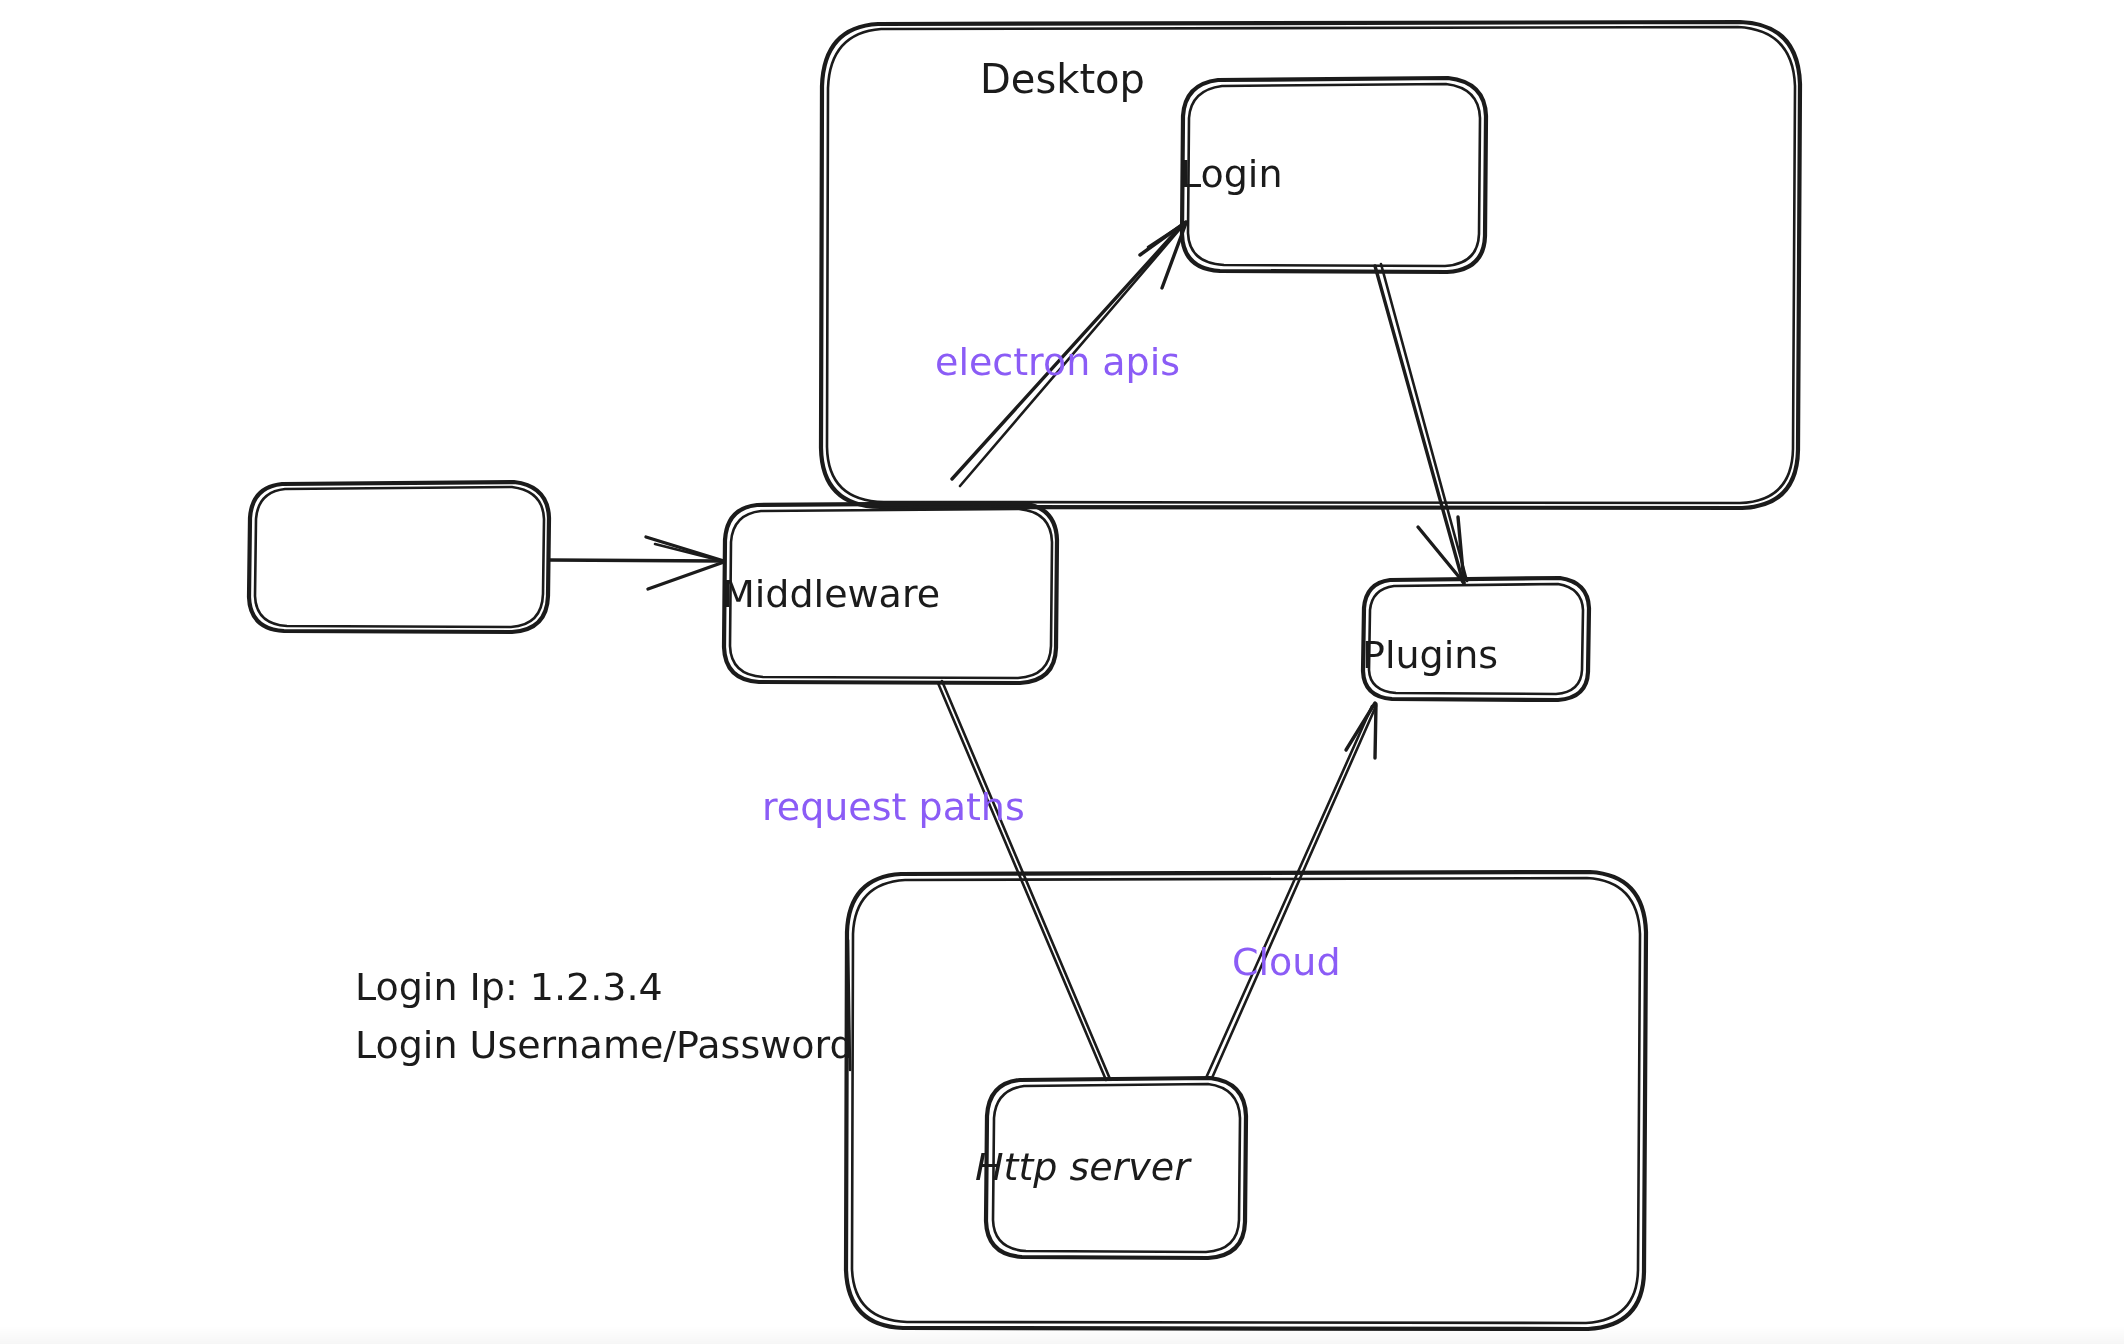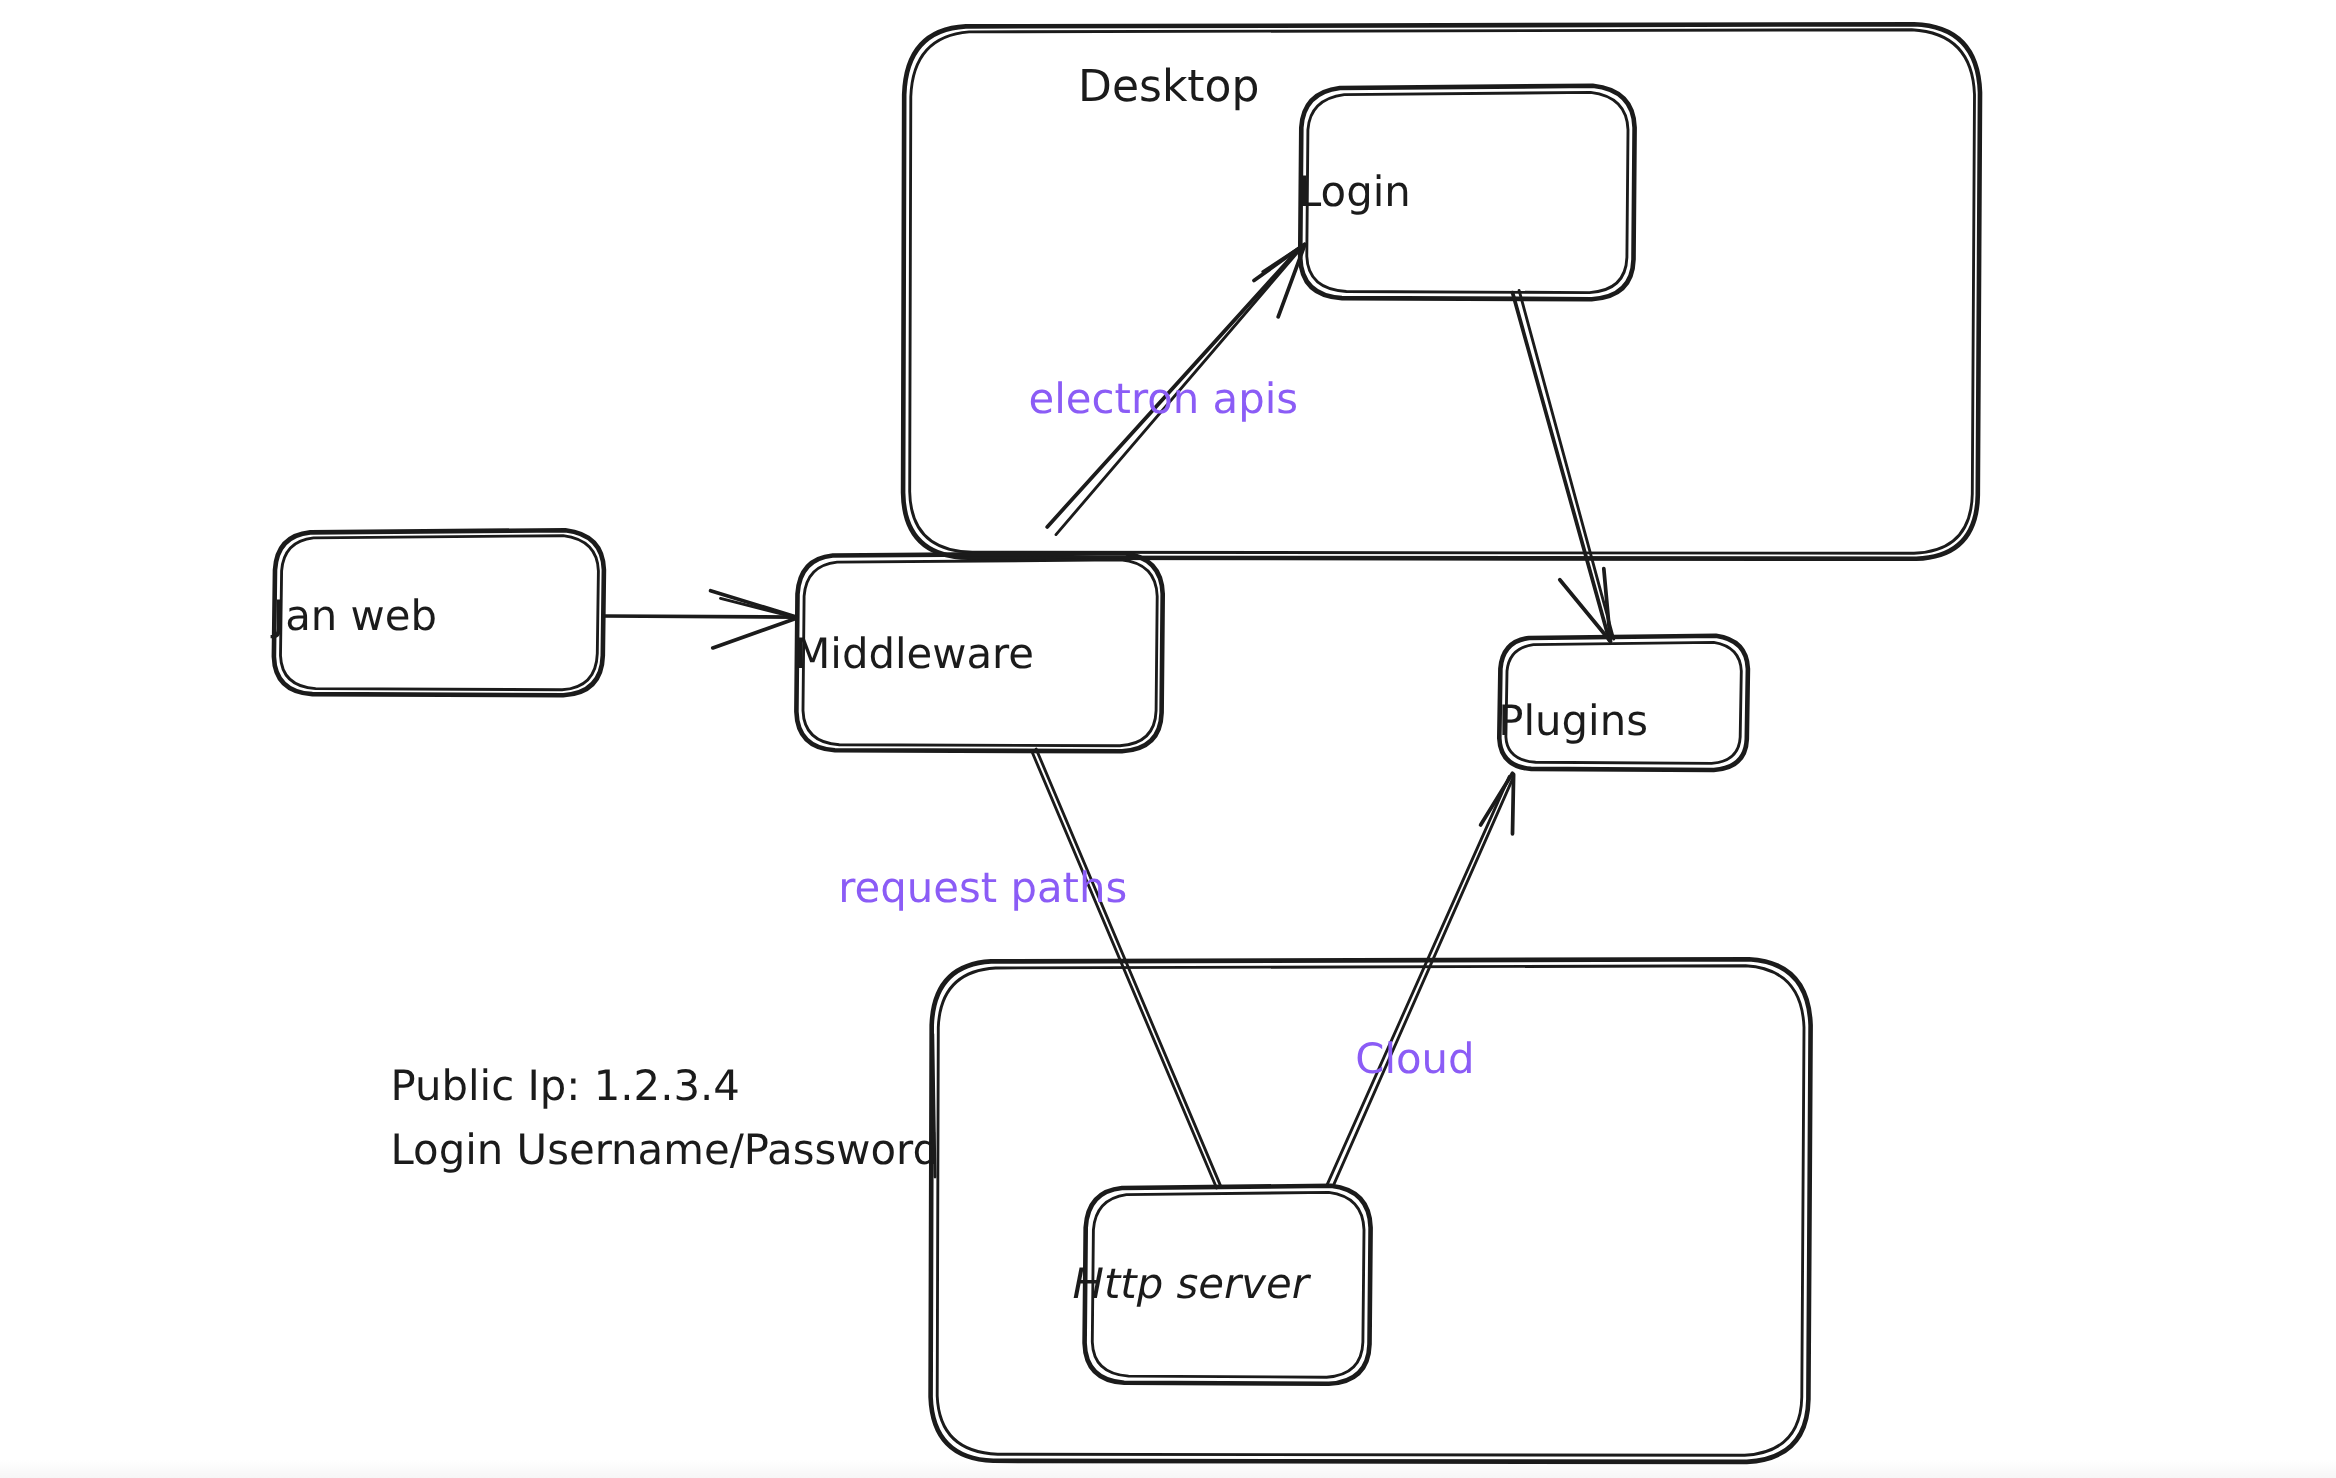--- a/index.html
+++ b/index.html
@@ -151,35 +151,34 @@
       <path class="stroke s-mid" d="M 1375,758 L 1376,704"></path>
     </g>
 
     <g>
       <path class="stroke s-thin" d="M 848,940 L 850,1070"></path>
     </g>
   </svg>
 
   <div class="box-label" style="left:980px; top:56px; width:180px; font-size:40px;">Desktop</div>
 
-  <div class="box-label" style="left:248px; top:538px; width:300px;">Jan web</div>
 
   <div class="box-label" style="left:722px; top:572px; width:305px;">Middleware</div>
 
   <div class="box-label" style="left:1180px; top:152px; width:305px;">Login</div>
 
   <div class="box-label" style="left:1362px; top:633px; width:225px;">Plugins</div>
 
   <div class="box-label" style="left:975px; top:1145px; width:280px;font-style:italic;">Http server</div>
 
   <div class="edge-label" style="left:935px; top:340px;">electron apis</div>
 
   <div class="edge-label" style="left:762px; top:785px;">request paths</div>
 
   <div class="edge-label" style="left:1232px; top:940px;">Cloud</div>
 
-  <div class="note-line" style="left:355px; top:965px;">Public Ip: 1.2.3.4</div>
+  <div class="note-line" style="left:355px; top:965px;">Login Ip: 1.2.3.4</div>
 
   <div class="note-line" style="left:355px; top:1023px;">Login Username/Password</div>
 
   <div class="bottom-fade"></div>
 
 </div>
 
 </body></html>

